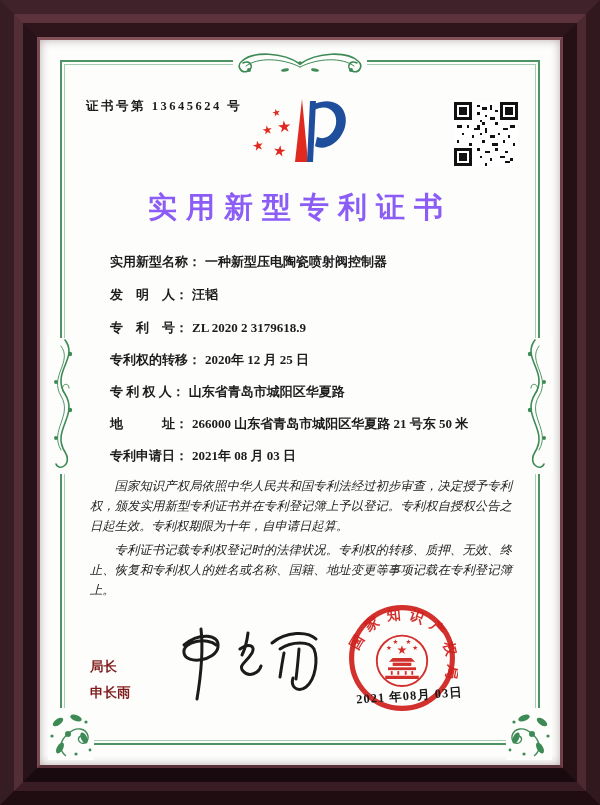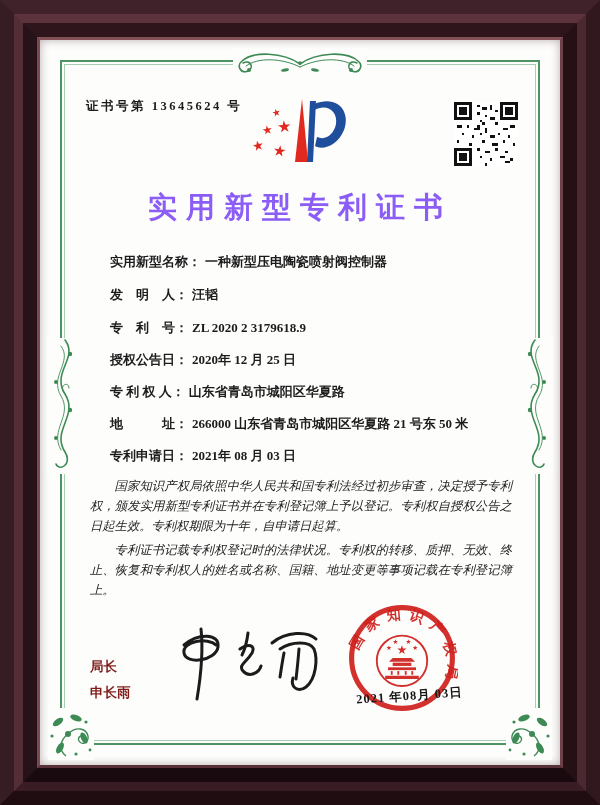--- a/index.html
+++ b/index.html
@@ -195,21 +195,21 @@
     <div class="abs frow" style="top:213px">
       <span class="lab">实用新型名称：</span><span class="val">一种新型压电陶瓷喷射阀控制器</span>
     </div>
     <div class="abs frow" style="top:246px">
       <span class="lab">发　明　人：</span><span class="val">汪韬</span>
     </div>
     <div class="abs frow" style="top:279px">
       <span class="lab">专　利　号：</span><span class="val">ZL 2020 2 3179618.9</span>
     </div>
     <div class="abs frow" style="top:311px">
-      <span class="lab">授权公告日：</span><span class="val">2020年 12 月 25 日</span>
+      <span class="lab">专利权的转移：</span><span class="val">2020年 12 月 25 日</span>
     </div>
     <div class="abs frow" style="top:343px">
       <span class="lab">专 利 权 人：</span><span class="val">山东省青岛市城阳区华夏路</span>
     </div>
     <div class="abs frow" style="top:375px">
       <span class="lab">地　　　址：</span><span class="val">266000 山东省青岛市城阳区华夏路 21 号东 50 米</span>
     </div>
     <div class="abs frow" style="top:407px">
       <span class="lab">专利申请日：</span><span class="val">2021年 08 月 03 日</span>
     </div>

